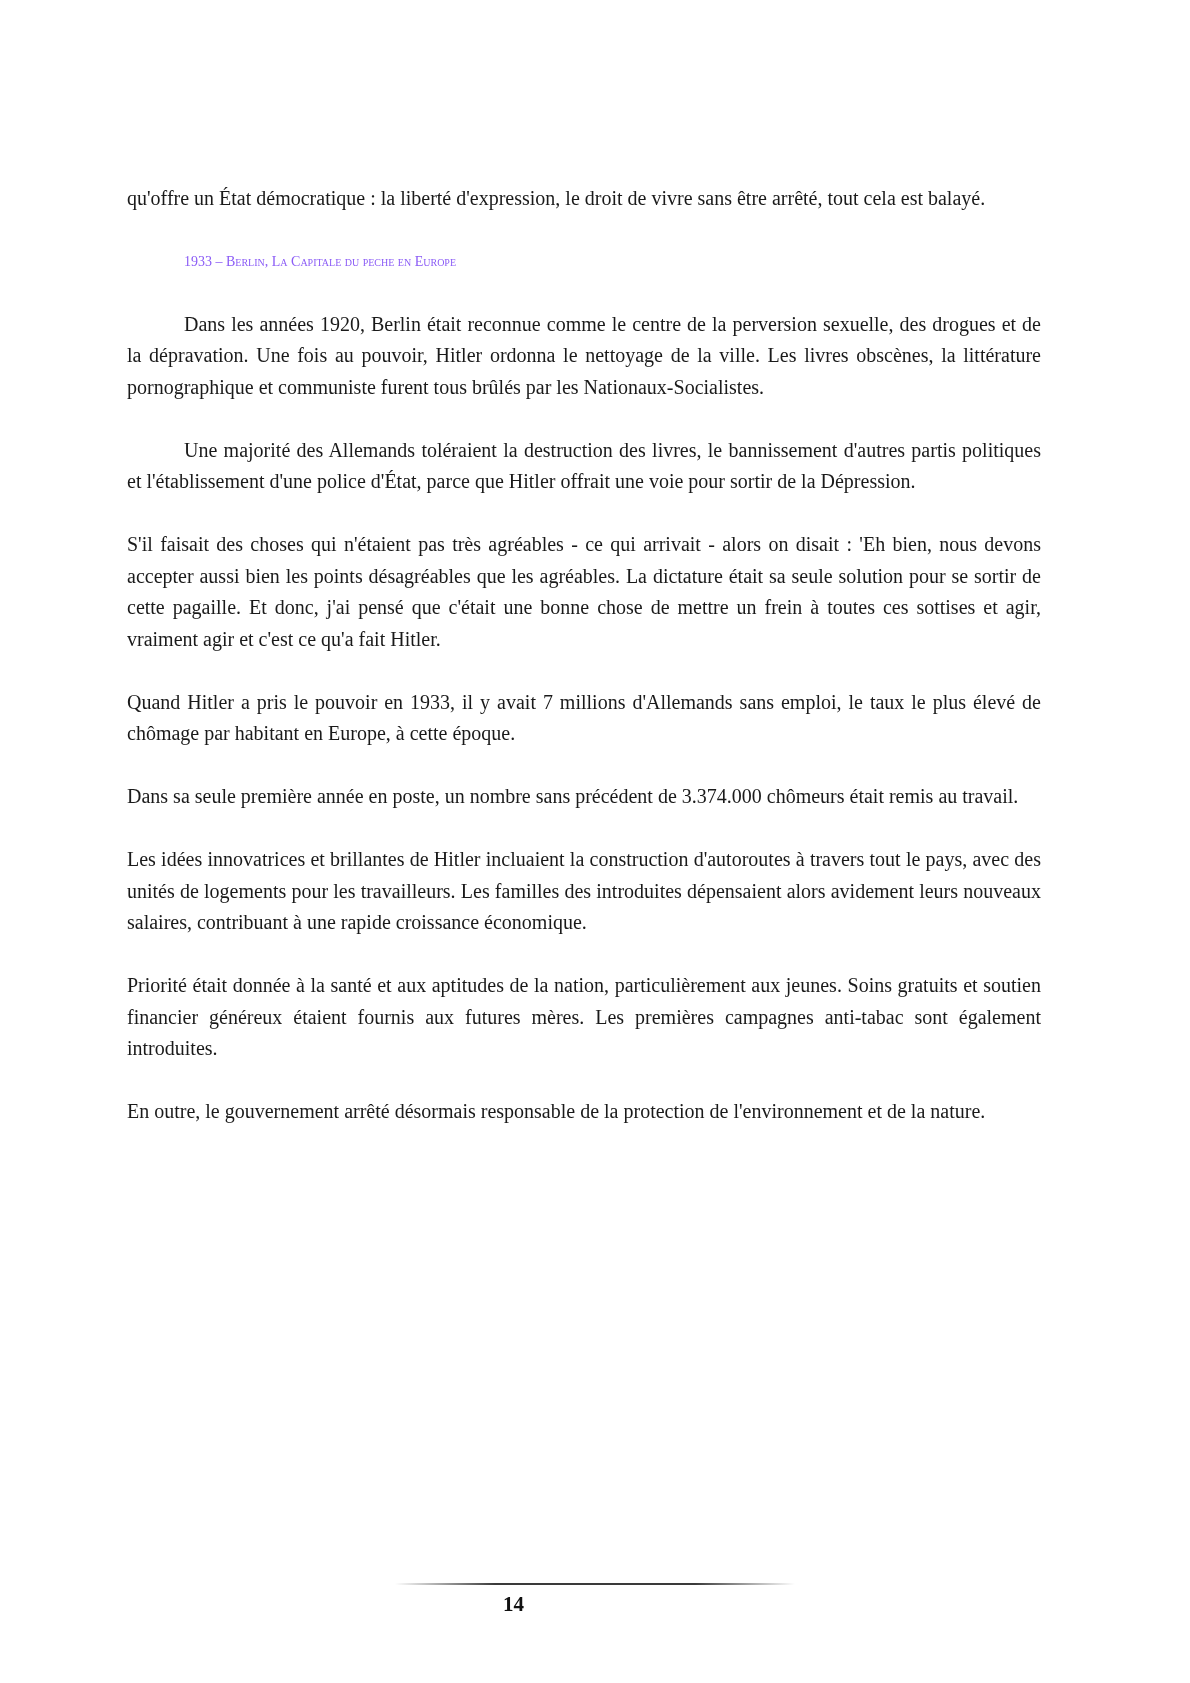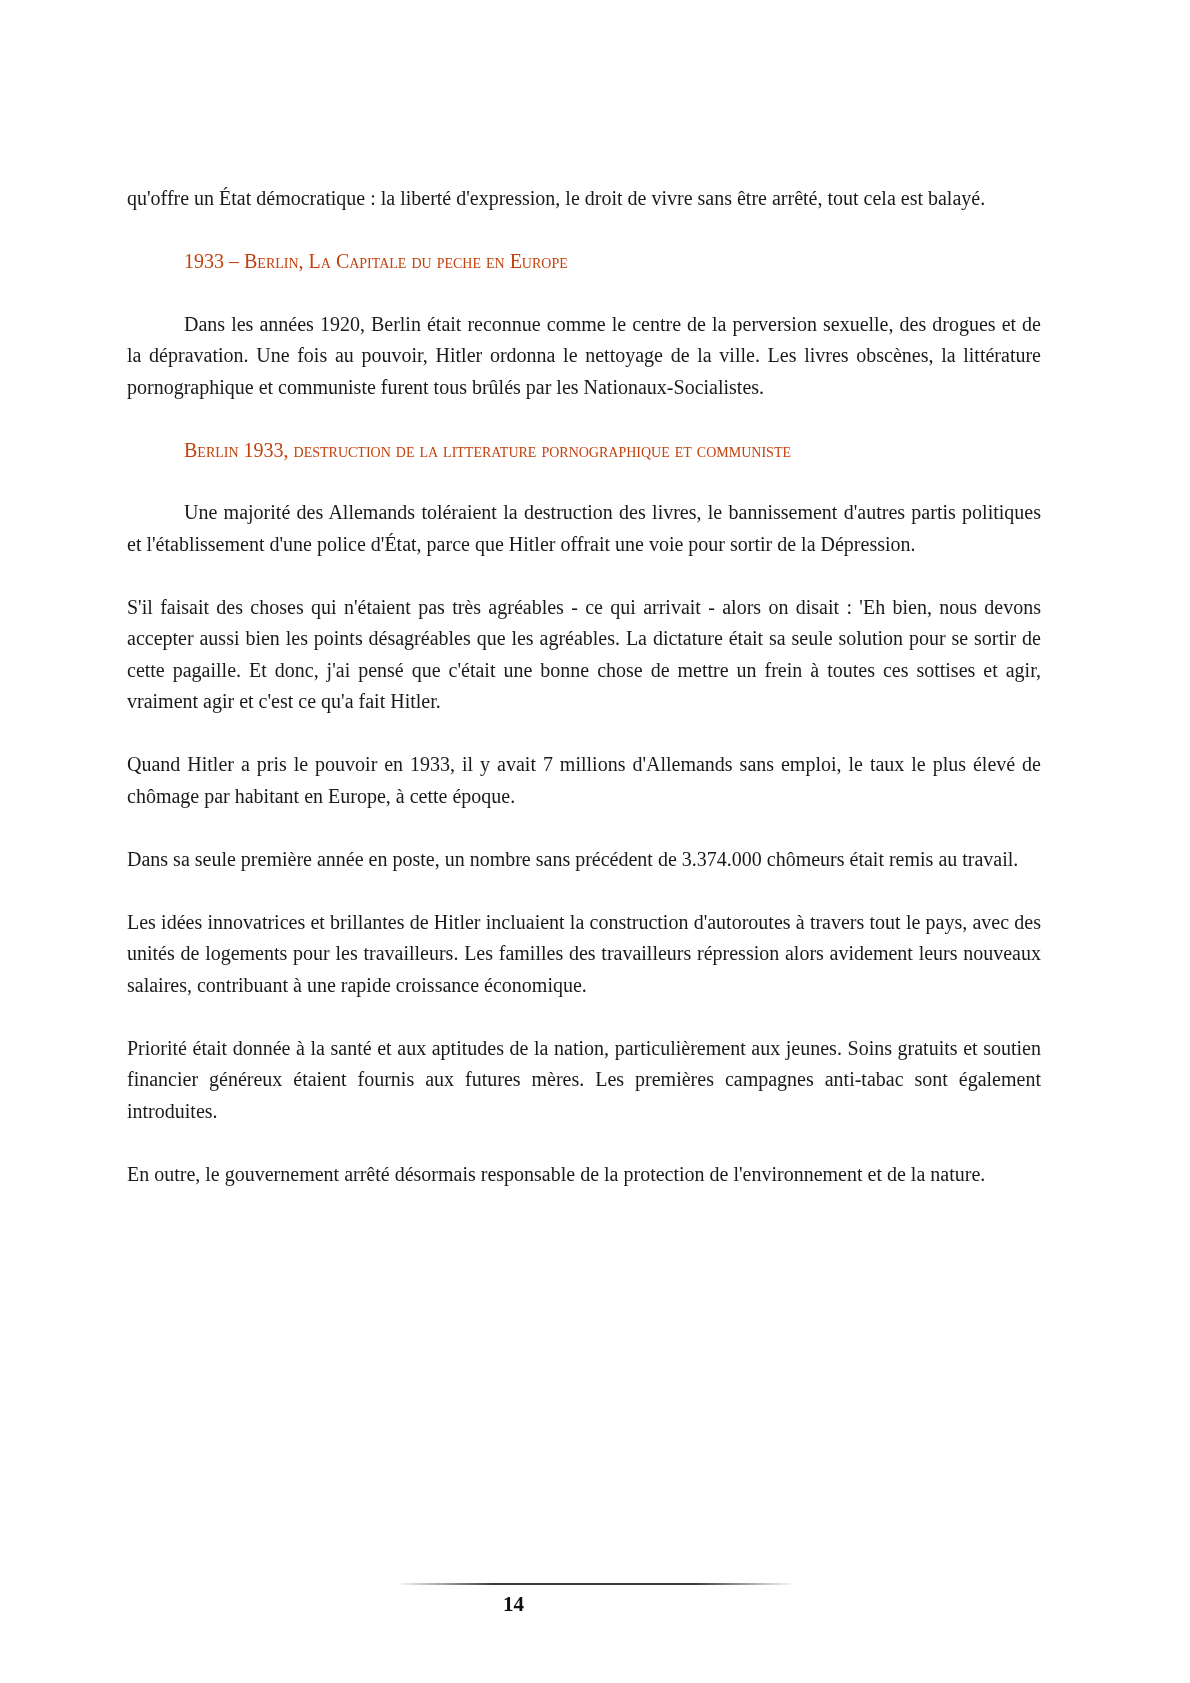--- a/index.html
+++ b/index.html
@@ -14,23 +14,23 @@
     line-height: 31.5px;
     color: #1a1a1a;
     margin-top: 44px;
   }
   p { margin: 0 0 31.5px 0; text-align: justify; }
   p.indent { text-indent: 57px; }
   h2 {
     margin: 0 0 31px 57px;
     font-family: "Liberation Serif", "DejaVu Serif", serif;
     font-weight: normal;
-    font-size: 20px;
+    font-size: 14px;
     line-height: 31.5px;
-    color: #c2410c;
+    color: #8b5cf6;
     font-variant: small-caps;
     letter-spacing: 0;
   }
   .footer-rule {
     position: absolute;
     left: 395px;
     top: 1583px;
     width: 400px;
     height: 2px;
     background: linear-gradient(to right, rgba(60,60,60,0) 0%, #3a3a3a 25%, #3a3a3a 75%, rgba(60,60,60,0) 100%);
@@ -49,24 +49,23 @@
 </style>
 </head>
 <body>
 
 <div class="page">
   <p>qu'offre un État démocratique : la liberté d'expression, le droit de vivre sans être arrêté, tout cela est balayé.</p>
 
   <h2>1933 – Berlin, La Capitale du peche en Europe</h2>
   <p class="indent">Dans les années 1920, Berlin était reconnue comme le centre de la perversion sexuelle, des drogues et de la dépravation. Une fois au pouvoir, Hitler ordonna le nettoyage de la ville. Les livres obscènes, la littérature pornographique et communiste furent tous brûlés par les Nationaux-Socialistes.</p>
 
-  <h2>Berlin 1933, destruction de la litterature pornographique et communiste</h2>
   <p class="indent">Une majorité des Allemands toléraient la destruction des livres, le bannissement d'autres partis politiques et l'établissement d'une police d'État, parce que Hitler offrait une voie pour sortir de la Dépression.</p>
   <p>S'il faisait des choses qui n'étaient pas très agréables - ce qui arrivait - alors on disait : 'Eh bien, nous devons accepter aussi bien les points désagréables que les agréables. La dictature était sa seule solution pour se sortir de cette pagaille. Et donc, j'ai pensé que c'était une bonne chose de mettre un frein à toutes ces sottises et agir, vraiment agir et c'est ce qu'a fait Hitler.</p>
   <p>Quand Hitler a pris le pouvoir en 1933, il y avait 7 millions d'Allemands sans emploi, le taux le plus élevé de chômage par habitant en Europe, à cette époque.</p>
   <p>Dans sa seule première année en poste, un nombre sans précédent de 3.374.000 chômeurs était remis au travail.</p>
-  <p>Les idées innovatrices et brillantes de Hitler incluaient la construction d'autoroutes à travers tout le pays, avec des unités de logements pour les travailleurs. Les familles des travailleurs répression alors avidement leurs nouveaux salaires, contribuant à une rapide croissance économique.</p>
+  <p>Les idées innovatrices et brillantes de Hitler incluaient la construction d'autoroutes à travers tout le pays, avec des unités de logements pour les travailleurs. Les familles des introduites dépensaient alors avidement leurs nouveaux salaires, contribuant à une rapide croissance économique.</p>
   <p>Priorité était donnée à la santé et aux aptitudes de la nation, particulièrement aux jeunes. Soins gratuits et soutien financier généreux étaient fournis aux futures mères. Les premières campagnes anti-tabac sont également introduites.</p>
   <p>En outre, le gouvernement arrêté désormais responsable de la protection de l'environnement et de la nature.</p>
 </div>
 
 <div class="footer-rule"></div>
 <div class="page-number">14</div>
 
 </body></html>

